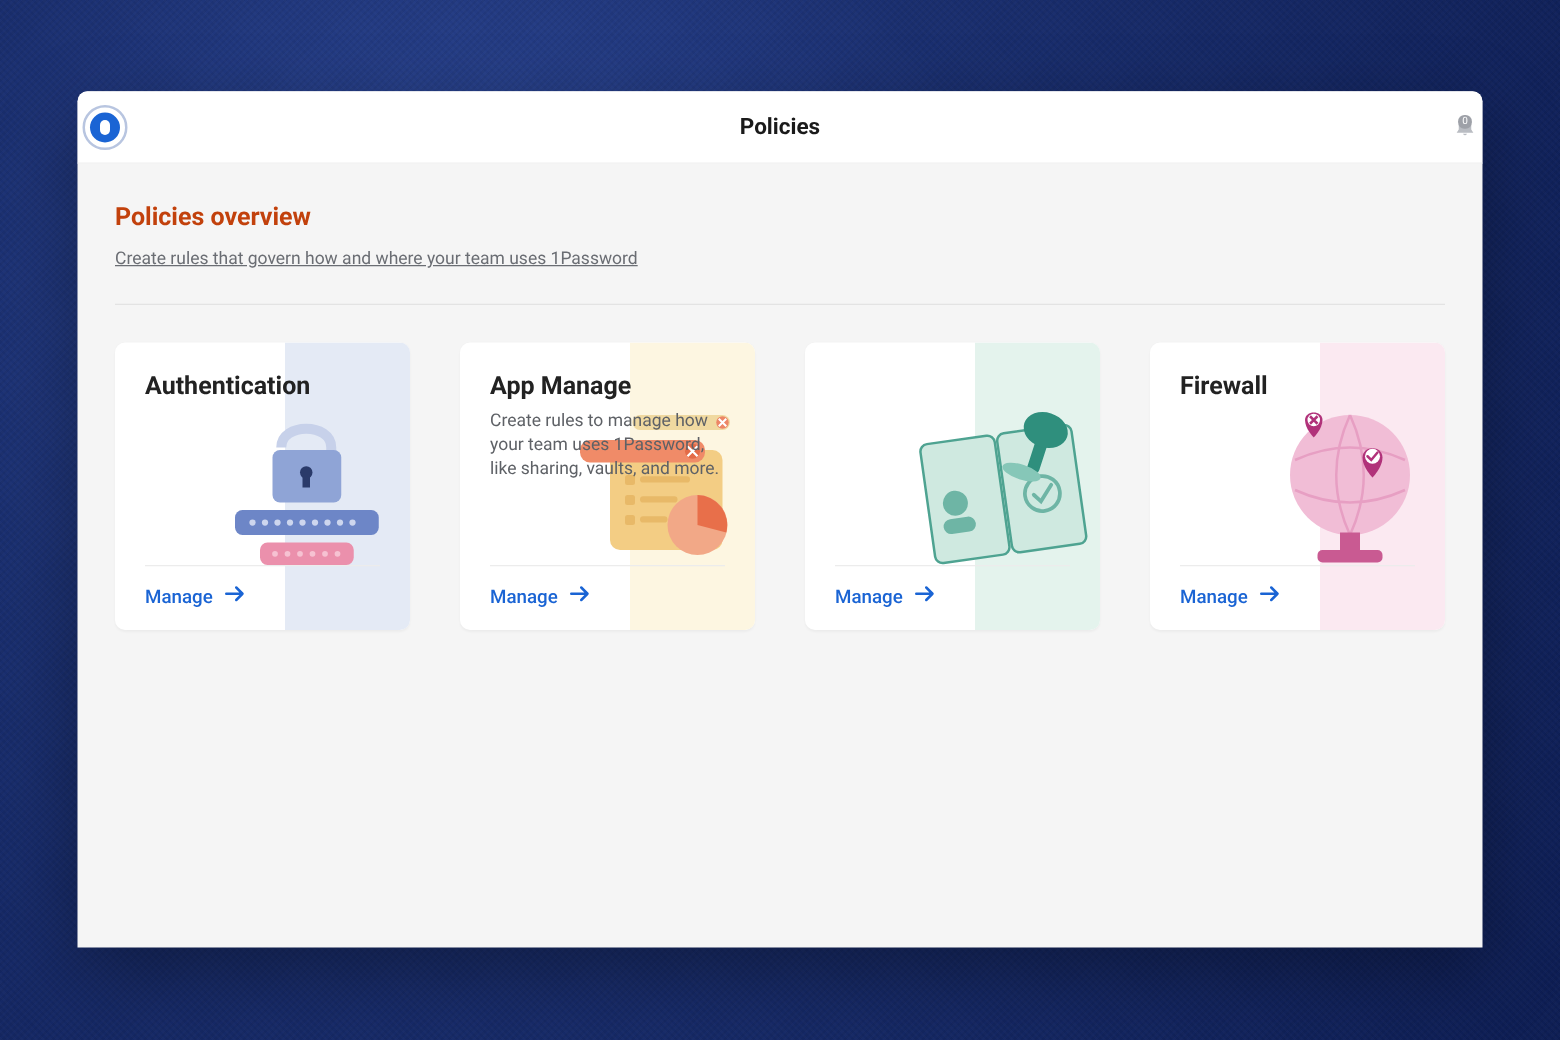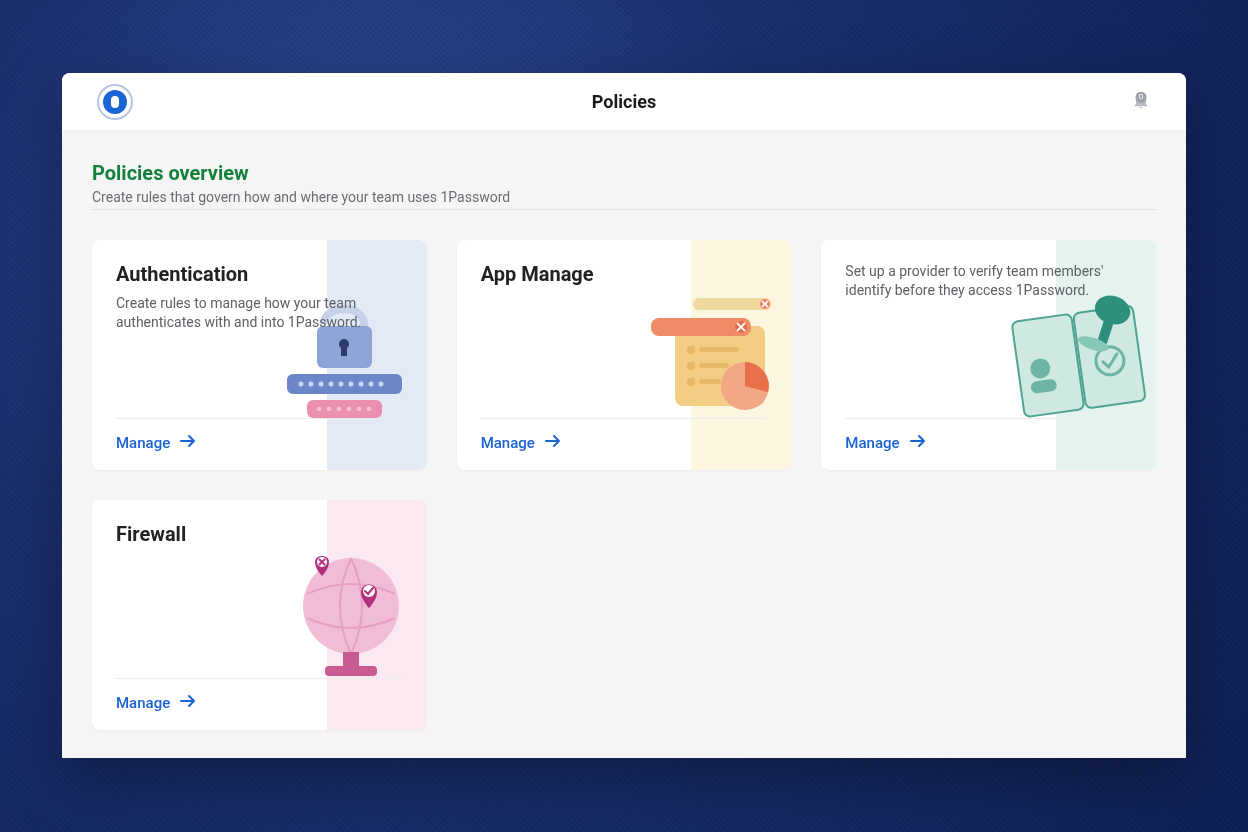--- a/index.html
+++ b/index.html
@@ -31,21 +31,21 @@
     border-radius: 8px 8px 0 0;
     box-shadow: 0 20px 60px rgba(0,0,0,0.35);
     overflow: hidden;
   }
 
   .topbar {
     height: 58px;
     background: #fff;
     display: flex;
     align-items: center;
-    padding: 0 35px;
+    padding: 0 4px;
     position: relative;
     border-bottom: 1px solid #f0f0f0;
   }
   .logo {
     width: 36px; height: 36px;
     border-radius: 50%;
     border: 2px solid #b8c5e0;
     display: flex; align-items: center; justify-content: center;
     background: #fff;
   }
@@ -85,34 +85,35 @@
     line-height:1;
     padding: 0 2px;
   }
 
   .content {
     padding: 30px 30px 0 30px;
   }
   .overview-title {
     font-size: 20px;
     font-weight: 700;
-    color: #15803d;
-    margin-bottom: 4px;
+    color: #c2410c;
+    margin-bottom: 14px;
   }
   .overview-sub {
     font-size: 14px;
     color: #6a6d73;
-    padding-bottom: 4px;
+    padding-bottom: 28px;
     border-bottom: 1px solid #e3e3e3;
+    text-decoration: underline;
   }
 
   .cards {
     display: grid;
-    grid-template-columns: 1fr 1fr 1fr;
-    gap: 30px;
+    grid-template-columns: 1fr 1fr 1fr 1fr;
+    gap: 40px;
     margin-top: 30px;
   }
 
   .card {
     background: #fff;
     border-radius: 8px;
     height: 230px;
     position: relative;
     overflow: hidden;
     display: flex;
@@ -235,21 +236,20 @@
           <g fill="#f6c2d2">
             <circle cx="50" cy="125" r="2.3"></circle>
               <circle cx="60" cy="125" r="2.3"></circle>
               <circle cx="70" cy="125" r="2.3"></circle>
             <circle cx="80" cy="125" r="2.3"></circle>
               <circle cx="90" cy="125" r="2.3"></circle>
               <circle cx="100" cy="125" r="2.3"></circle>
           </g>
         </svg>
         <div class="card-title">Authentication</div>
-        <div class="card-desc">Create rules to manage how your team authenticates with and into 1Password.</div>
         <div class="card-footer">
           <hr class="card-sep">
           <a class="manage-link">
             <span>Manage</span>
             <svg width="16" height="14" viewBox="0 0 16 14" fill="none">
               <path d="M1 7 H14 M9 2 L14 7 L9 12" stroke-width="2" stroke-linecap="round" stroke-linejoin="round"></path>
             </svg>
           </a>
         </div>
       </div>
@@ -267,20 +267,21 @@
           <rect x="54" y="62" width="8" height="8" rx="2" fill="#e8b968"></rect>
           <rect x="66" y="63" width="40" height="5" rx="2.5" fill="#e8b968"></rect>
           <rect x="54" y="78" width="8" height="8" rx="2" fill="#e8b968"></rect>
           <rect x="66" y="79" width="30" height="5" rx="2.5" fill="#e8b968"></rect>
           <rect x="54" y="94" width="8" height="8" rx="2" fill="#e8b968"></rect>
           <rect x="66" y="95" width="22" height="5" rx="2.5" fill="#e8b968"></rect>
           <path d="M112 78 A24 24 0 1 1 112 126 A24 24 0 1 1 112 78 Z" fill="#f2a887"></path>
           <path d="M112 102 L112 78 A24 24 0 0 1 135 108 Z" fill="#e86f4a"></path>
         </svg>
         <div class="card-title">App Manage</div>
+        <div class="card-desc">Create rules to manage how your team uses 1Password, like sharing, vaults, and more.</div>
         <div class="card-footer">
           <hr class="card-sep">
           <a class="manage-link">
             <span>Manage</span>
             <svg width="16" height="14" viewBox="0 0 16 14" fill="none">
               <path d="M1 7 H14 M9 2 L14 7 L9 12" stroke-width="2" stroke-linecap="round" stroke-linejoin="round"></path>
             </svg>
           </a>
         </div>
       </div>
@@ -295,21 +296,20 @@
             <rect x="30" y="92" width="26" height="12" rx="6" fill="#6eb5a5"></rect>
             <circle cx="112" cy="82" r="14" fill="none" stroke="#6eb5a5" stroke-width="3"></circle>
             <path d="M105 82 L110 88 L120 76" stroke="#6eb5a5" stroke-width="3" fill="none" stroke-linecap="round"></path>
           </g>
           <g transform="rotate(18 120 32)">
             <rect x="108" y="34" width="10" height="30" rx="4" fill="#2f8f7d"></rect>
             <ellipse cx="113" cy="28" rx="18" ry="14" fill="#2f8f7d"></ellipse>
             <ellipse cx="105" cy="66" rx="16" ry="6" fill="#86c7b8"></ellipse>
           </g>
         </svg>
-        <div class="card-desc">Set up a provider to verify team members' identify before they access 1Password.</div>
         <div class="card-footer">
           <hr class="card-sep">
           <a class="manage-link">
             <span>Manage</span>
             <svg width="16" height="14" viewBox="0 0 16 14" fill="none">
               <path d="M1 7 H14 M9 2 L14 7 L9 12" stroke-width="2" stroke-linecap="round" stroke-linejoin="round"></path>
             </svg>
           </a>
         </div>
       </div>

